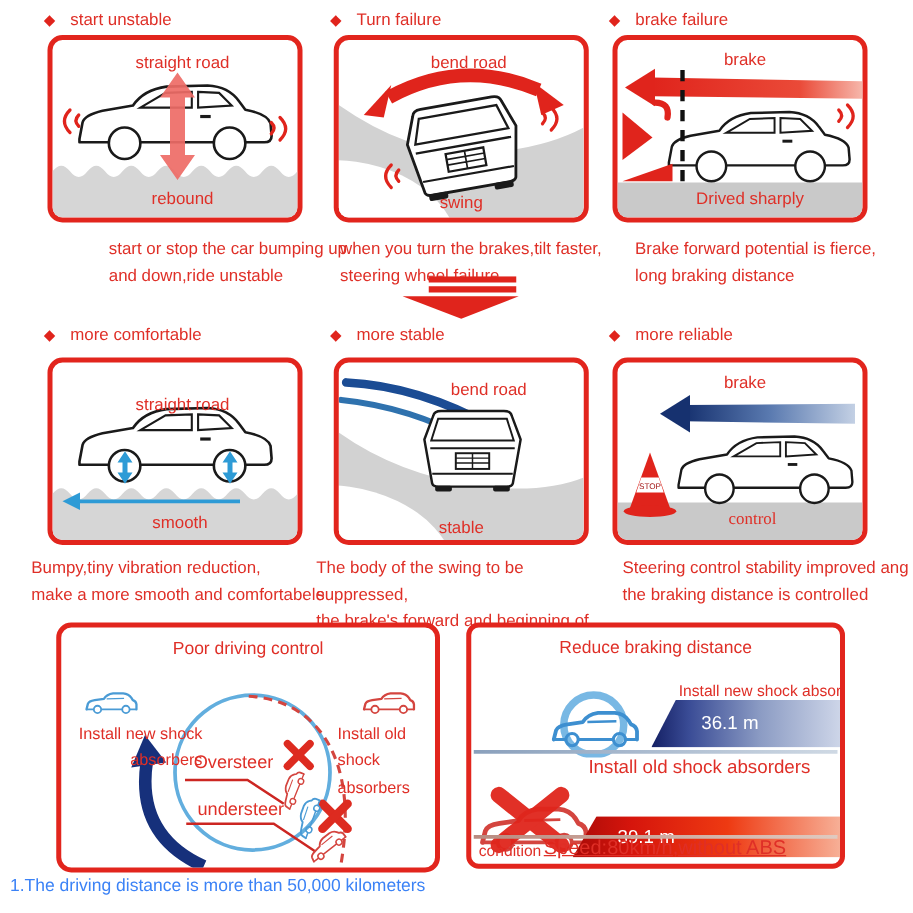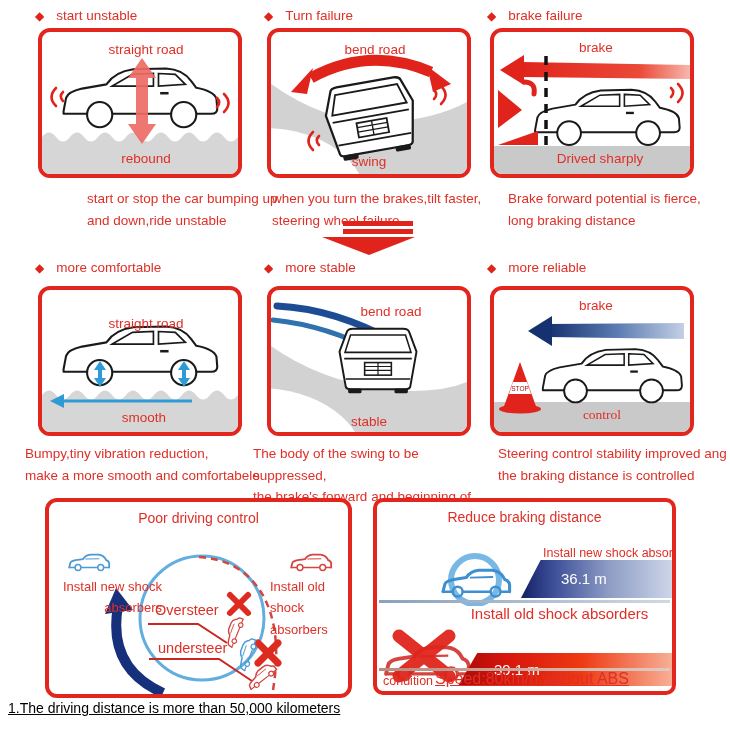--- a/index.html
+++ b/index.html
@@ -24,21 +24,21 @@
   .bar{position:absolute;color:#fff;font-size:15px;}
   .bar-blue{left:144px;top:58px;width:151px;height:38px;line-height:38px;padding-left:40px;box-sizing:border-box;
             clip-path:polygon(0 100%,13% 0,100% 0,100% 100%);
             background:linear-gradient(90deg,#141f63 0%,#3a4c96 20%,#8c9cc4 58%,#cdd5e8 100%);}
   .bar-red{left:81px;top:130px;width:214px;height:33px;line-height:33px;padding-left:36px;box-sizing:border-box;
            clip-path:polygon(0 100%,9% 0,100% 0,100% 100%);
            background:linear-gradient(90deg,#a90b08 0%,#d6150c 22%,#ee3a12 58%,#f7af96 100%);margin-top:21px;}
   .roadline{position:absolute;left:2px;height:3px;width:291px;}
   .rl-blue{top:98px;background:linear-gradient(90deg,#8aa0bc,#cfd9e4);}
   .rl-red{top:166px;background:linear-gradient(90deg,#b98b80,#e0cac0);}
-  .footnote{position:absolute;left:8px;top:700px;font-size:14px;color:#000000;text-decoration:underline;}
+  .footnote{position:absolute;left:8px;top:700px;font-size:14px;color:#3b82f6;}
   svg{display:block;}
   .absfill{position:absolute;left:0;top:0;}
 </style>
 </head>
 <body>
 
 <div class="stage">
 
   <svg width="0" height="0" style="position:absolute">
     <defs>

